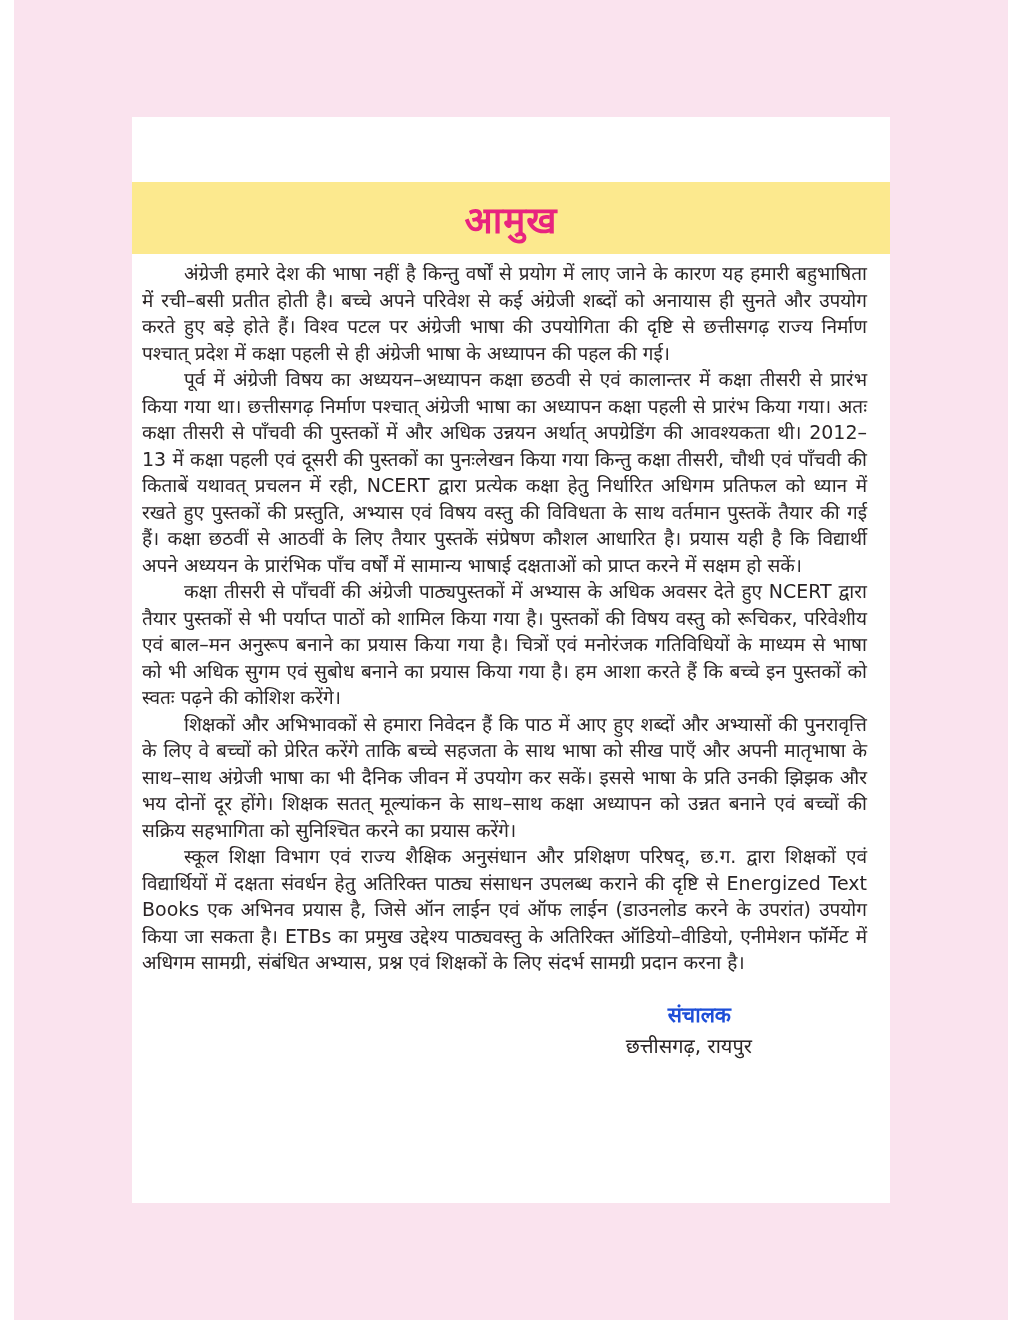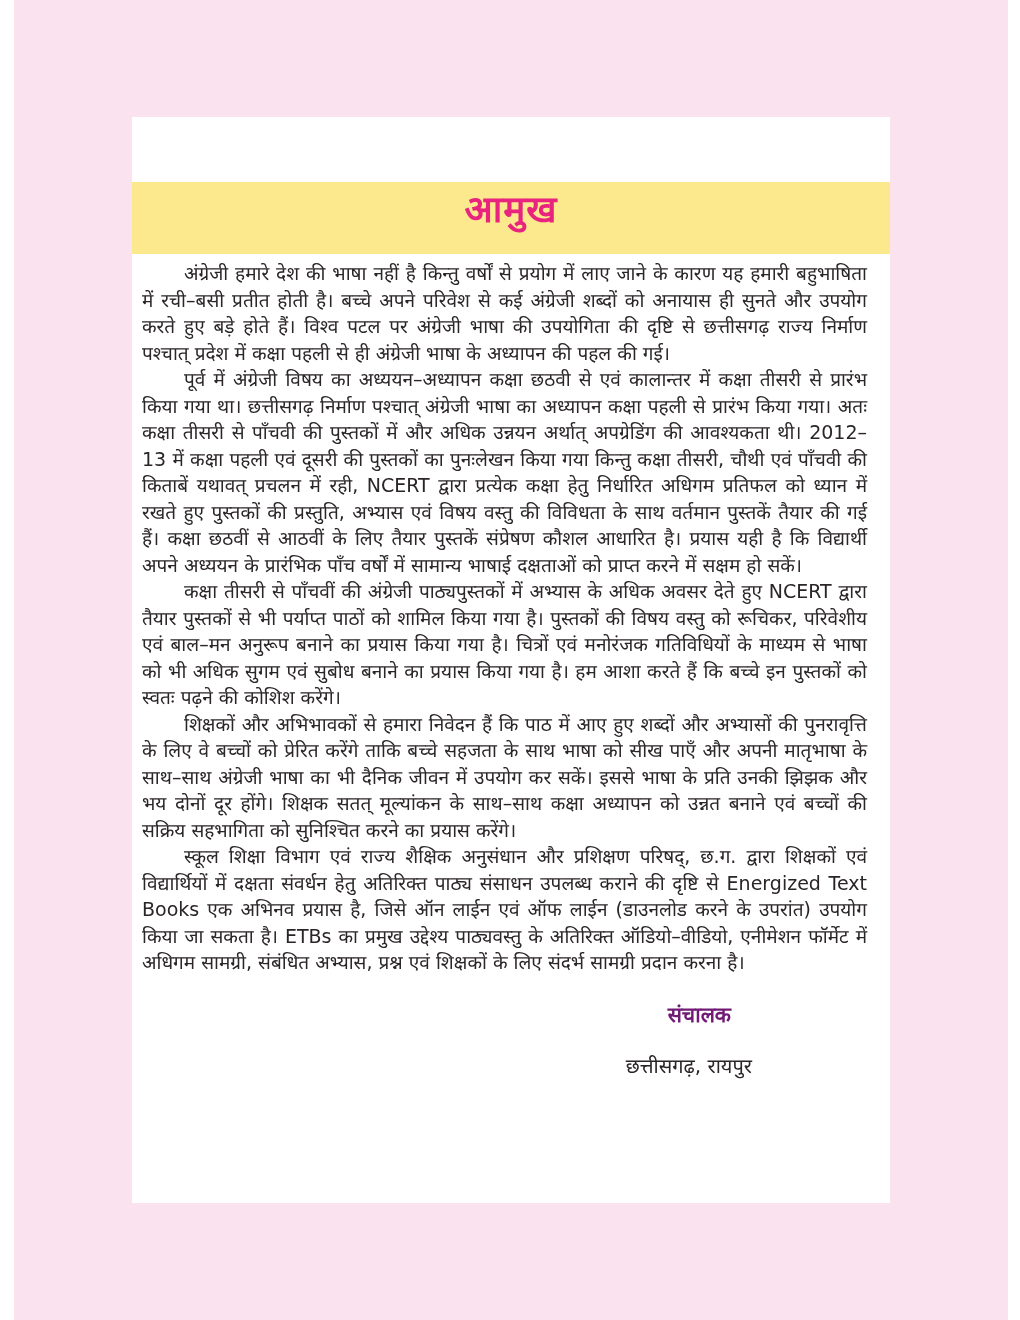--- a/index.html
+++ b/index.html
@@ -24,20 +24,21 @@
     top: 117px;
     width: 758px;
     height: 1086px;
     background: #ffffff;
   }
   .banner {
     margin-top: 65px;
     height: 72px;
     background: #fce98e;
     display: flex;
+    align-items: center;
     justify-content: center;
   }
   .banner h1 {
     margin: 0;
     font-size: 37px;
     font-weight: bold;
     color: #e8247f;
     letter-spacing: 1px;
   }
   .content {
@@ -54,30 +55,29 @@
   .signature {
     margin-top: 24px;
     font-size: 20px;
     line-height: 31px;
   }
   .sig-line {
     text-align: right;
   }
   .sig-designation {
     font-weight: bold;
-    color: #701a75;
+    color: #1d4ed8;
     font-size: 21px;
     padding-right: 136px;
   }
   .sig-org {
     padding-right: 8px;
   }
   .sig-place {
     padding-right: 115px;
-    margin-top: 20px;
   }
 </style>
 </head>
 <body>
 
 <div class="backdrop">
   <div class="page">
 
     <div class="banner">
       <h1>आमुख</h1>

